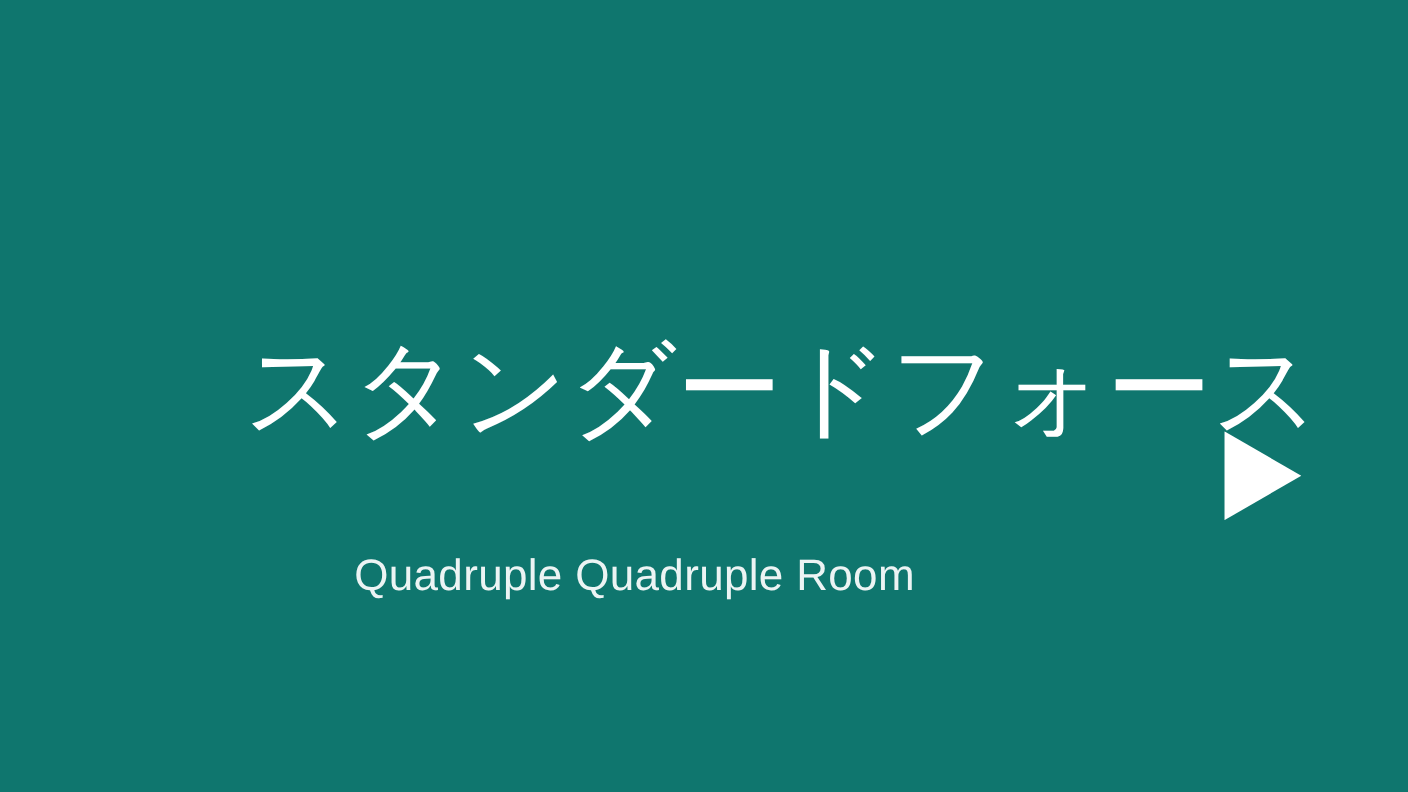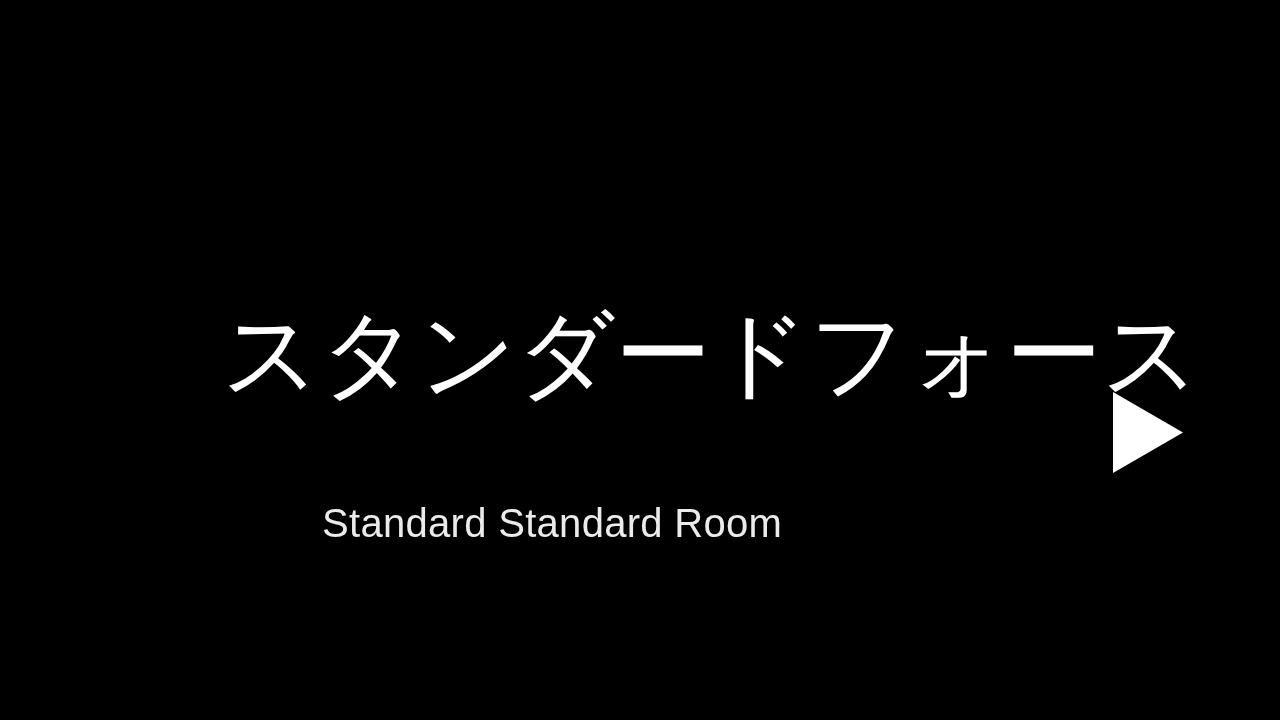--- a/index.html
+++ b/index.html
@@ -11,21 +11,21 @@
     overflow: hidden;
   }
   body {
     font-family: "Liberation Sans", "DejaVu Sans", sans-serif;
     background: #4db3c8;
   }
   #slide {
     position: relative;
     width: 1280px;
     height: 720px;
-    background: #000000;
+    background: #0f766e;
     overflow: hidden;
   }
   .title-block {
     position: absolute;
     left: 0;
     top: 0;
     width: 1280px;
     height: 720px;
   }
   #title {
@@ -70,21 +70,21 @@
 </style>
 </head>
 <body>
 
 <div id="slide">
 
   <div class="title-block">
 
     <div id="title">スタンダードフォース</div>
 
-    <div id="subtitle">Standard Standard Room</div>
+    <div id="subtitle">Quadruple Quadruple Room</div>
 
   </div>
 
   <div id="play-button">
     <span>
       <svg viewBox="0 0 70 81" xmlns="http://www.w3.org/2000/svg" aria-hidden="true">
         <polygon points="0,0 70,40.5 0,81" fill="#ffffff"></polygon>
       </svg>
     </span>
   </div>

